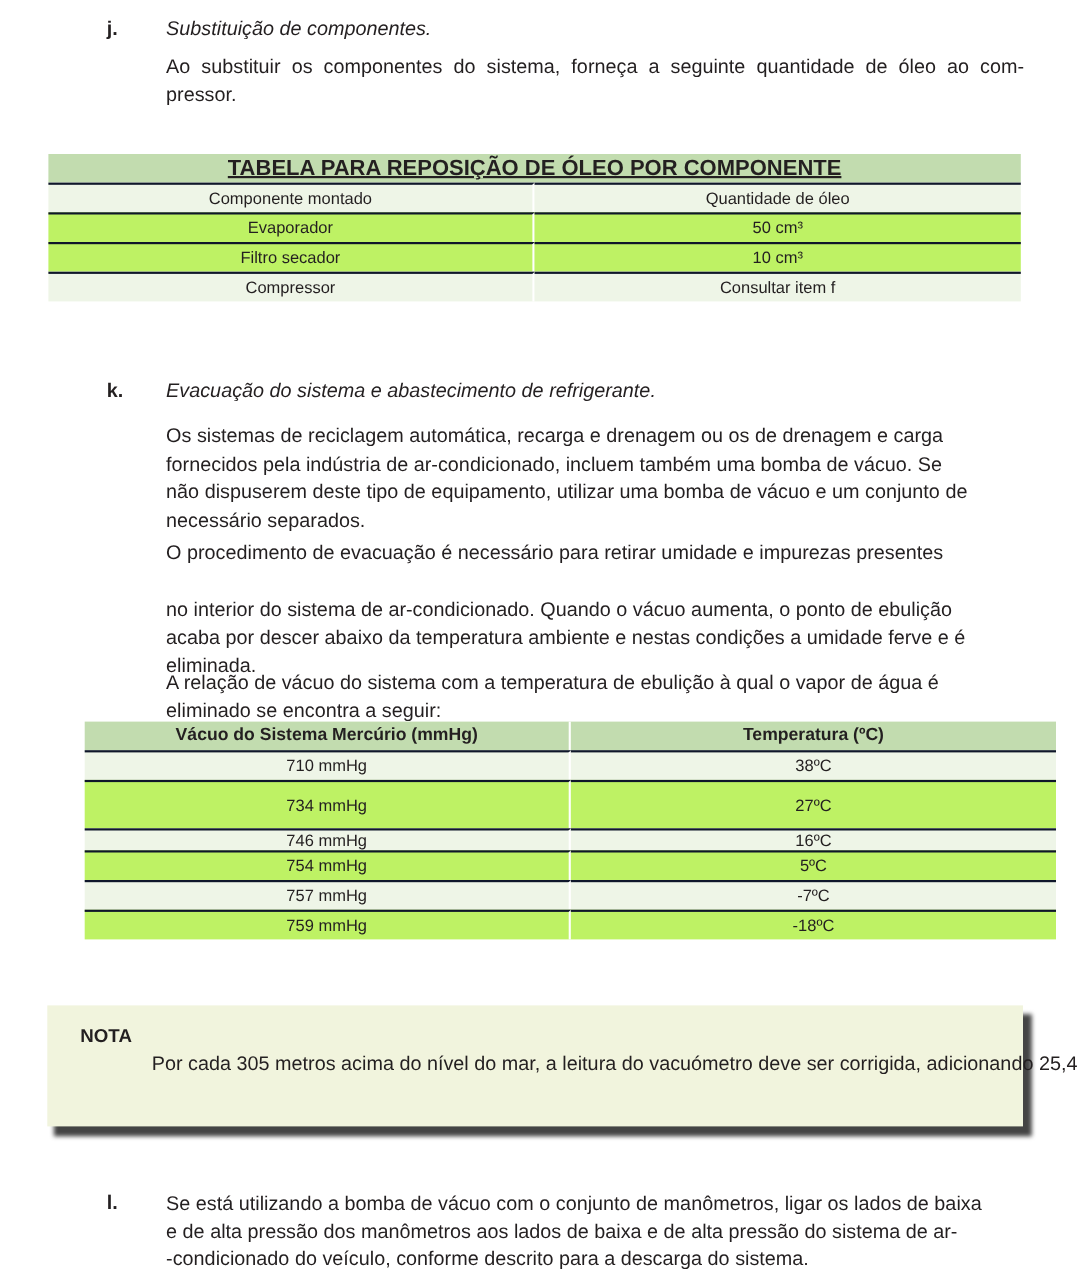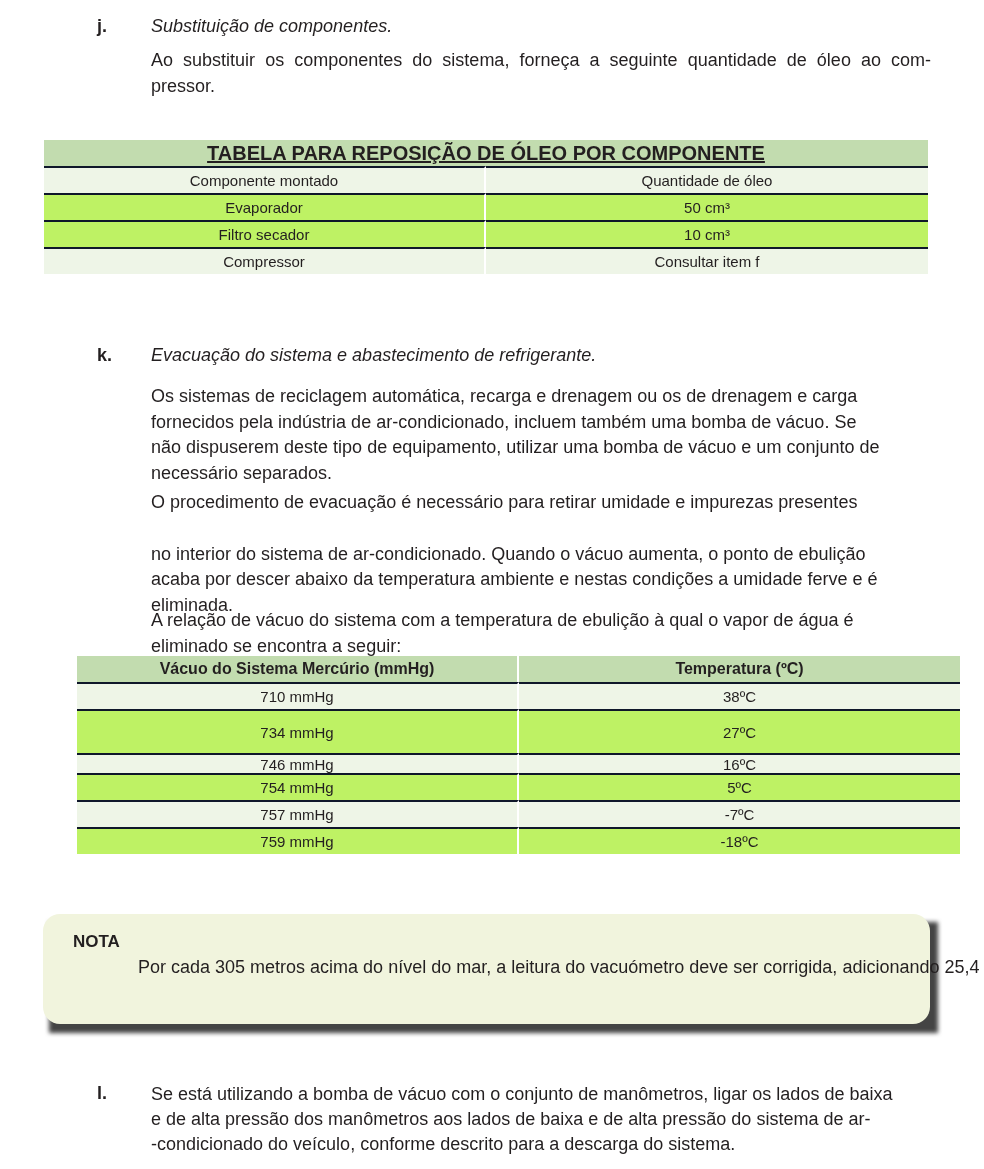--- a/index.html
+++ b/index.html
@@ -15,21 +15,21 @@
   table.oil { position: absolute; border-collapse: separate; border-spacing: 0; font-size: 15px; color: #231f20; }
   table.oil td, table.oil th { text-align: center; vertical-align: middle; padding: 0; }
   .tbl-title { background: #c2dcaf; font-weight: bold; font-size: 20px; height: 26px; text-decoration: underline; }
   .row-a td { background: #eef5e7; }
   .row-b td { background: #bef264; }
   .hdr th { background: #c2dcaf; font-weight: bold; font-size: 16px; height: 26px; }
   .sep-r { border-right: 2px solid #ffffff; }
   .rowline td { border-top: 2px solid #0f172a; }
 
   .note-shadow { position: absolute; left: 49px; top: 922px; width: 889px; height: 111px; background: #444; filter: blur(2px); }
-  .note { position: absolute; left: 43px; top: 914px; width: 887px; height: 110px; background: #f1f4dd; border-radius: 17px; }
+  .note { position: absolute; left: 43px; top: 914px; width: 887px; height: 110px; background: #f1f4dd; }
   .note-title { position: absolute; left: 30px; top: 18px; font-size: 17px; font-weight: bold; color: #231f20; }
   .note-text { position: absolute; left: 95px; top: 41px; font-size: 18px; line-height: 25px; color: #231f20; white-space: nowrap; }
 </style>
 </head>
 <body>
 
 <div class="item-label" style="top:16px;">j.</div>
 <div class="item-title" style="top:16px;">Substituição de componentes.</div>
 <div class="para" style="top:48px; width:780px;">
   <span class="ln just">Ao substituir os componentes do sistema, forneça a seguinte quantidade de óleo ao com-</span>

